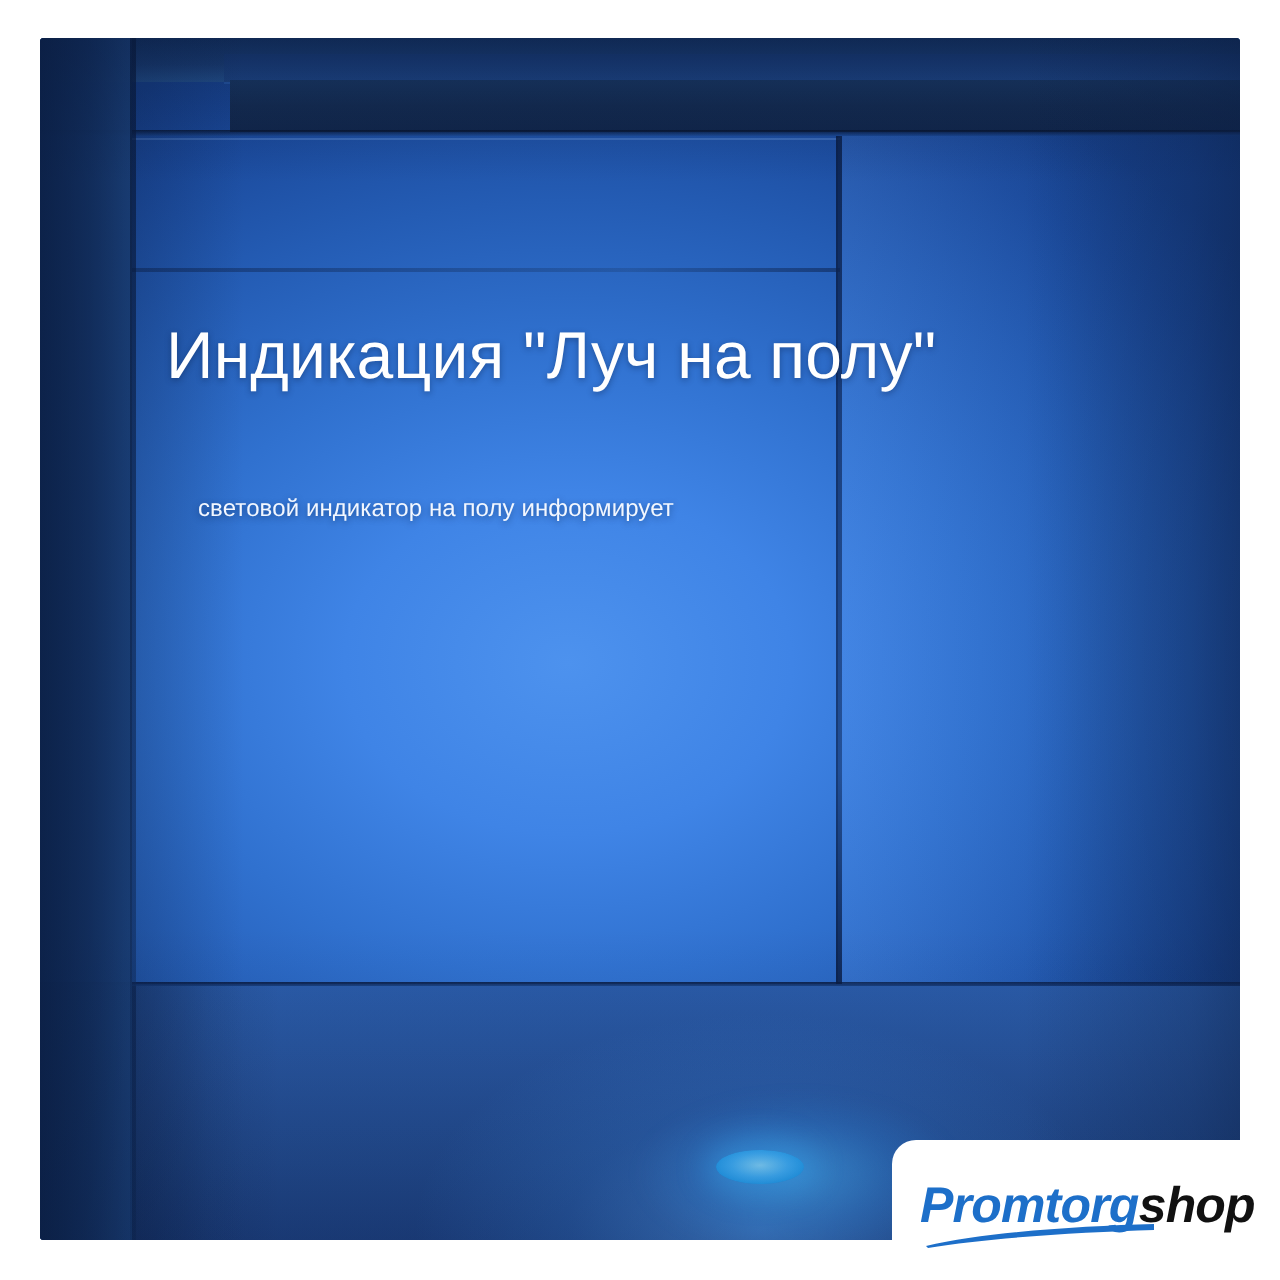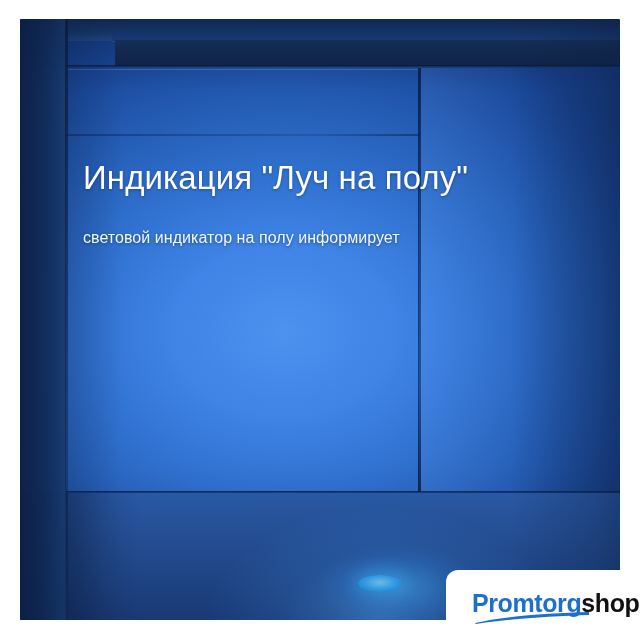--- a/index.html
+++ b/index.html
@@ -197,23 +197,23 @@
     margin: 0;
     font-size: 33px;
     line-height: 38px;
     font-weight: 400;
     color: #ffffff;
     letter-spacing: .1px;
     white-space: nowrap;
     text-shadow: 0 1px 3px rgba(10,35,80,.45);
   }
   .subcopy {
-    margin: 0;
+    margin: 16px;
     padding-top: 26px;
-    font-size: 16px;
+    font-size: 12px;
     line-height: 30px;
     font-weight: 400;
     color: #f2f7ff;
     letter-spacing: .05px;
     text-shadow: 0 1px 3px rgba(10,35,80,.50);
   }
 
   
   .logo-plate {
     position: absolute;
@@ -223,22 +223,23 @@
     height: 70px;
     background: #ffffff;
     border-top-left-radius: 12px;
     z-index: 9;
     display: flex;
     align-items: center;
     justify-content: flex-start;
   }
   .logo-wrap {
     position: relative;
-    margin-left: 26px;
+    margin-left: 14px;
     padding-bottom: 4px;
+    font-style: italic;
   }
   .logo-text {
     font-size: 25px;
     font-weight: 700;
     letter-spacing: -.4px;
     line-height: 28px;
     white-space: nowrap;
   }
   .logo-part-a { color: #1d6fc9; }
   .logo-part-b { color: #111111; }

